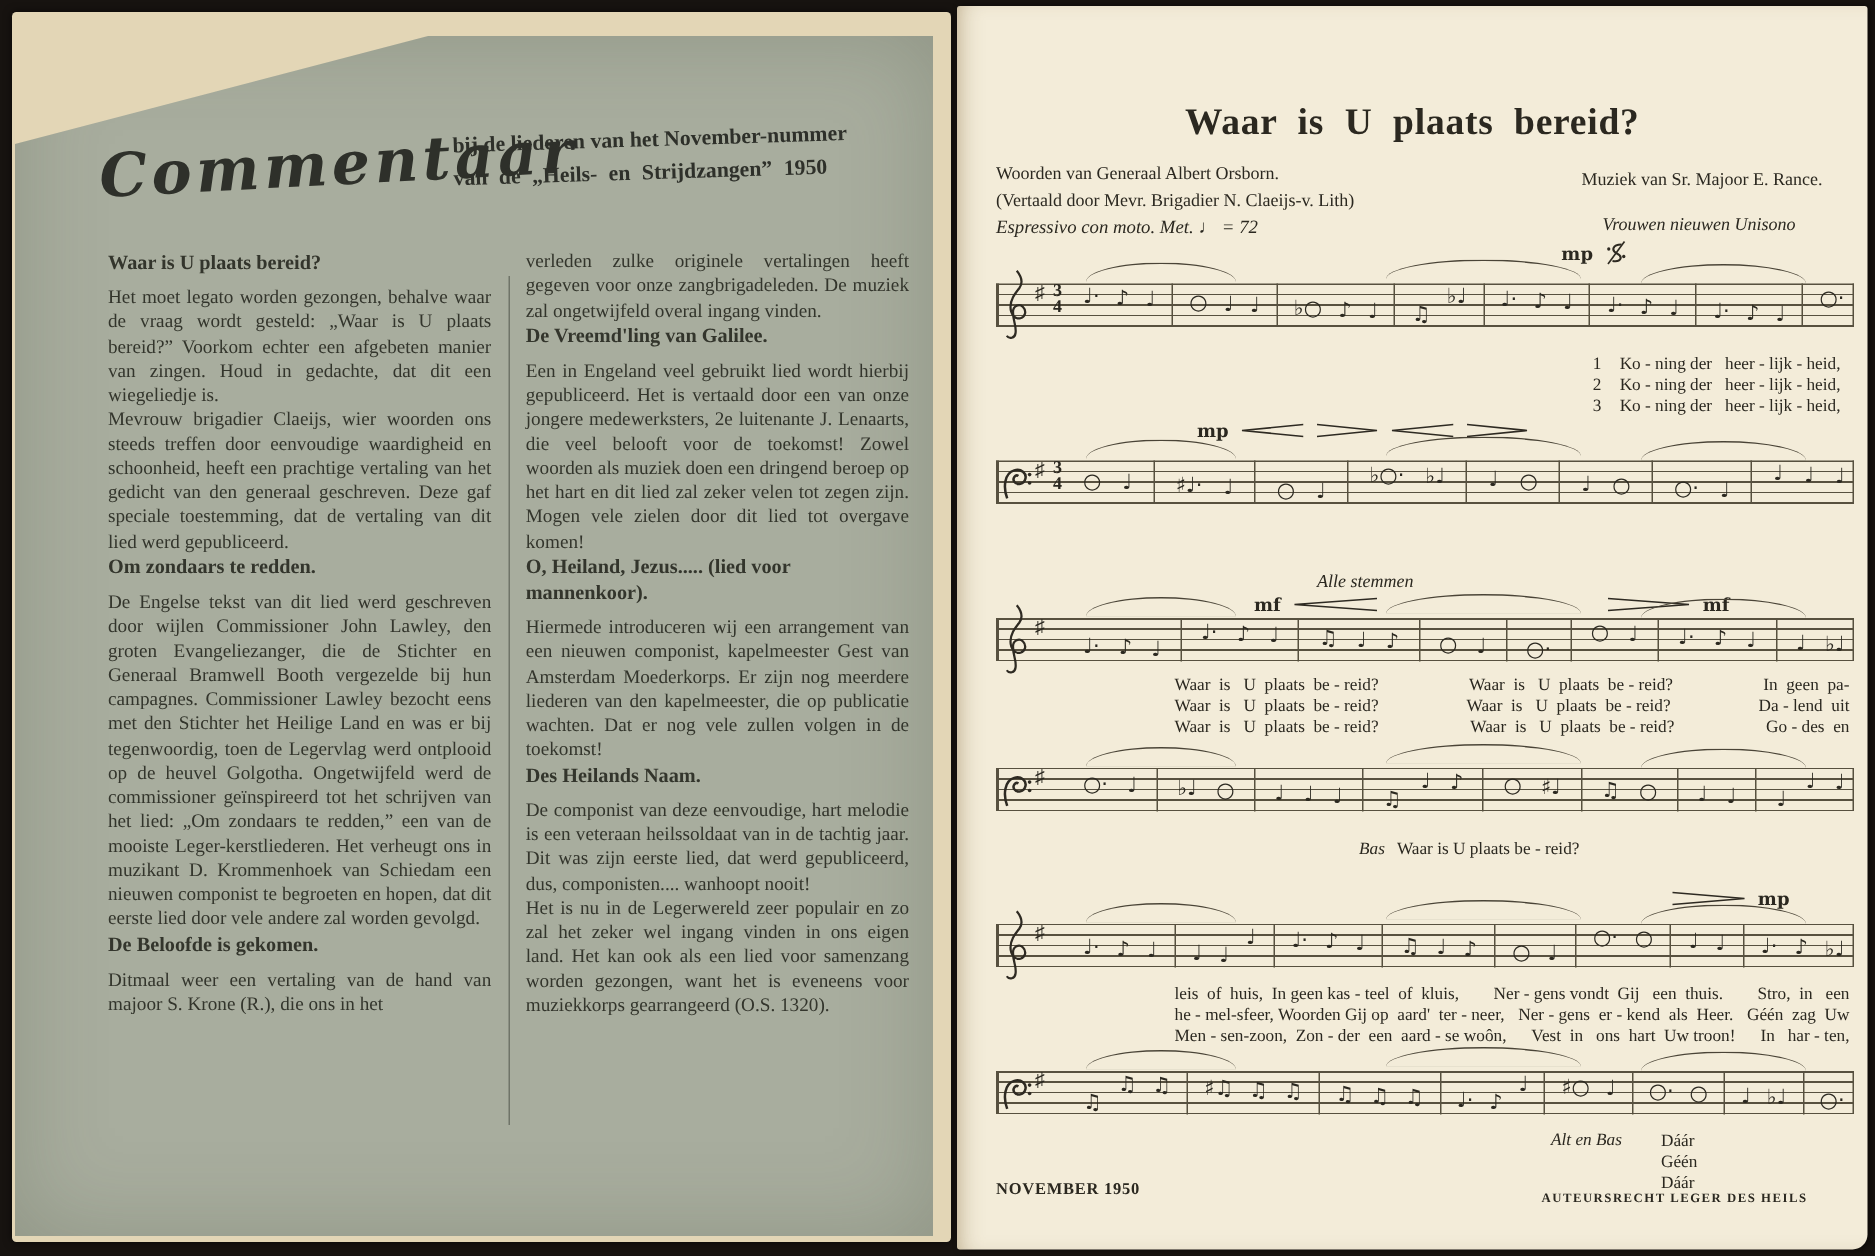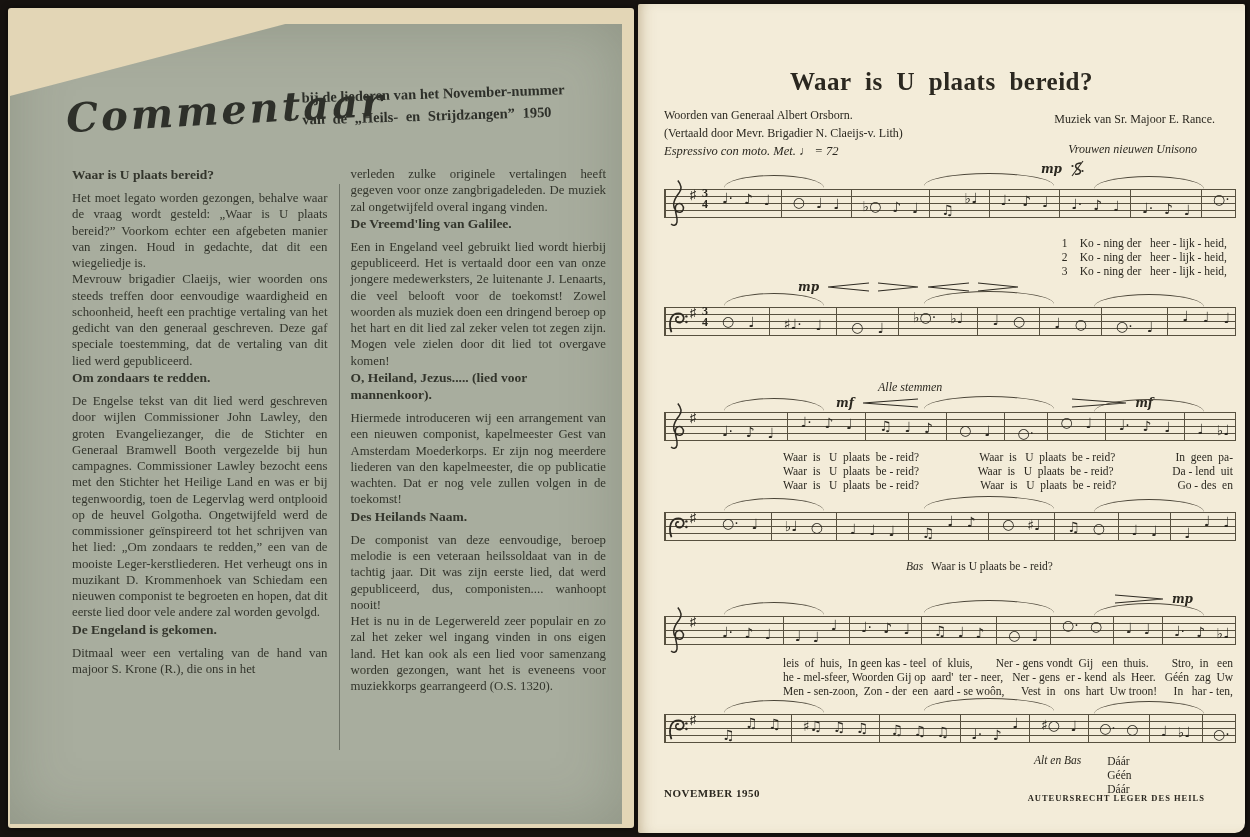--- a/index.html
+++ b/index.html
@@ -28,21 +28,21 @@
   .page-right{position:absolute;left:638px;top:4px;width:607px;height:829px;background:#f3ecd9;
               border-radius:2px 2px 10px 2px;color:#2b2820;
               box-shadow:inset 10px 0 16px -10px rgba(120,90,40,.5), 2px 0 4px rgba(0,0,0,.5);}
   .pg-num{position:absolute;top:42px;left:0;right:0;text-align:center;font-weight:bold;font-size:14px;letter-spacing:2px;}
   .song-title{position:absolute;top:64px;left:0;right:0;text-align:center;font-weight:bold;
               font-size:25px;word-spacing:7px;letter-spacing:.5px;}
   .credit-words{position:absolute;left:26px;top:102px;font-size:12px;line-height:1.5;}
   .credit-music{position:absolute;right:30px;top:108px;font-size:12px;}
   .tempo{position:absolute;left:26px;top:140px;font-size:12.5px;font-style:italic;}
   .voices1{position:absolute;right:48px;top:138px;font-size:12px;font-style:italic;}
-  .dyn{font-style:italic;font-weight:bold;font-family:"DejaVu Serif",serif;font-size:12px;}
+  .dyn{font-weight:bold;font-family:"DejaVu Serif",serif;font-size:12px;}
   .dyn-row{position:absolute;display:flex;gap:8px;align-items:center;}
   .music-area{position:absolute;left:0;top:0;right:0;bottom:0;}
   .system{position:absolute;left:26px;width:572px;height:48px;}
   .staff{position:absolute;left:0;right:0;top:8px;height:29px;
          background:repeating-linear-gradient(to bottom,#57503f 0,#57503f 1px,transparent 1px,transparent 7px);}
   .staff::before,.staff::after{content:"";position:absolute;top:0;bottom:1px;width:1.5px;background:#57503f;}
   .staff::before{left:0;} .staff::after{right:0;}
   .clef{position:absolute;left:3px;}
   .keysig{position:absolute;left:26px;top:6px;font-size:13px;}
   .timesig{position:absolute;left:38px;top:7px;font-weight:bold;font-size:12px;line-height:.95;text-align:center;}
@@ -86,40 +86,40 @@
           <div class="sec-first">
             <div class="sec-h">Waar is U plaats bereid?</div>
             <p class="sec-p">Het moet legato worden gezongen, behalve waar de vraag wordt gesteld: „Waar is U plaats bereid?” Voorkom echter een afgebeten manier van zingen. Houd in gedachte, dat dit een wiegeliedje is.</p>
             <p class="sec-p">Mevrouw brigadier Claeijs, wier woorden ons steeds treffen door eenvoudige waardigheid en schoonheid, heeft een prachtige vertaling van het gedicht van den generaal geschreven. Deze gaf speciale toestemming, dat de vertaling van dit lied werd gepubliceerd.</p>
           </div>
           <div>
             <div class="sec-h">Om zondaars te redden.</div>
             <p class="sec-p">De Engelse tekst van dit lied werd geschreven door wijlen Commissioner John Lawley, den groten Evangeliezanger, die de Stichter en Generaal Bramwell Booth vergezelde bij hun campagnes. Commissioner Lawley bezocht eens met den Stichter het Heilige Land en was er bij tegenwoordig, toen de Legervlag werd ontplooid op de heuvel Golgotha. Ongetwijfeld werd de commissioner geïnspireerd tot het schrijven van het lied: „Om zondaars te redden,” een van de mooiste Leger-kerstliederen. Het verheugt ons in muzikant D. Krommenhoek van Schiedam een nieuwen componist te begroeten en hopen, dat dit eerste lied door vele andere zal worden gevolgd.</p>
           </div>
           <div>
-            <div class="sec-h">De Engeland is gekomen.</div>
+            <div class="sec-h">De Beloofde is gekomen.</div>
             <p class="sec-p">Ditmaal weer een vertaling van de hand van majoor S. Krone (R.), die ons in het</p>
           </div>
         </div>
       <div class="col-divider"></div>
       <div class="col">
           <div class="sec-first">
             <p class="sec-p">verleden zulke originele vertalingen heeft gegeven voor onze zangbrigadeleden. De muziek zal ongetwijfeld overal ingang vinden.</p>
           </div>
           <div>
             <div class="sec-h">De Vreemd'ling van Galilee.</div>
             <p class="sec-p">Een in Engeland veel gebruikt lied wordt hierbij gepubliceerd. Het is vertaald door een van onze jongere medewerksters, 2e luitenante J. Lenaarts, die veel belooft voor de toekomst! Zowel woorden als muziek doen een dringend beroep op het hart en dit lied zal zeker velen tot zegen zijn. Mogen vele zielen door dit lied tot overgave komen!</p>
           </div>
           <div>
             <div class="sec-h">O, Heiland, Jezus..... (lied voor mannenkoor).</div>
             <p class="sec-p">Hiermede introduceren wij een arrangement van een nieuwen componist, kapelmeester Gest van Amsterdam Moederkorps. Er zijn nog meerdere liederen van den kapelmeester, die op publicatie wachten. Dat er nog vele zullen volgen in de toekomst!</p>
           </div>
           <div>
             <div class="sec-h">Des Heilands Naam.</div>
-            <p class="sec-p">De componist van deze eenvoudige, beroep melodie is een veteraan heilssoldaat van in de tachtig jaar. Dit was zijn eerste lied, dat werd gepubliceerd, dus, componisten.... wanhoopt nooit!</p>
+            <p class="sec-p">De componist van deze eenvoudige, hart melodie is een veteraan heilssoldaat van in de tachtig jaar. Dit was zijn eerste lied, dat werd gepubliceerd, dus, componisten.... wanhoopt nooit!</p>
             <p class="sec-p">Het is nu in de Legerwereld zeer populair en zo zal het zeker wel ingang vinden in ons eigen land. Het kan ook als een lied voor samenzang worden gezongen, want het is eveneens voor muziekkorps gearrangeerd (O.S. 1320).</p>
           </div>
         </div>
     </div>
   </div>
 
   <div class="page-right">
     <div class="song-title">Waar is U plaats bereid?</div>
     <div class="credit-words">
       <div>Woorden van Generaal Albert Orsborn.</div>

